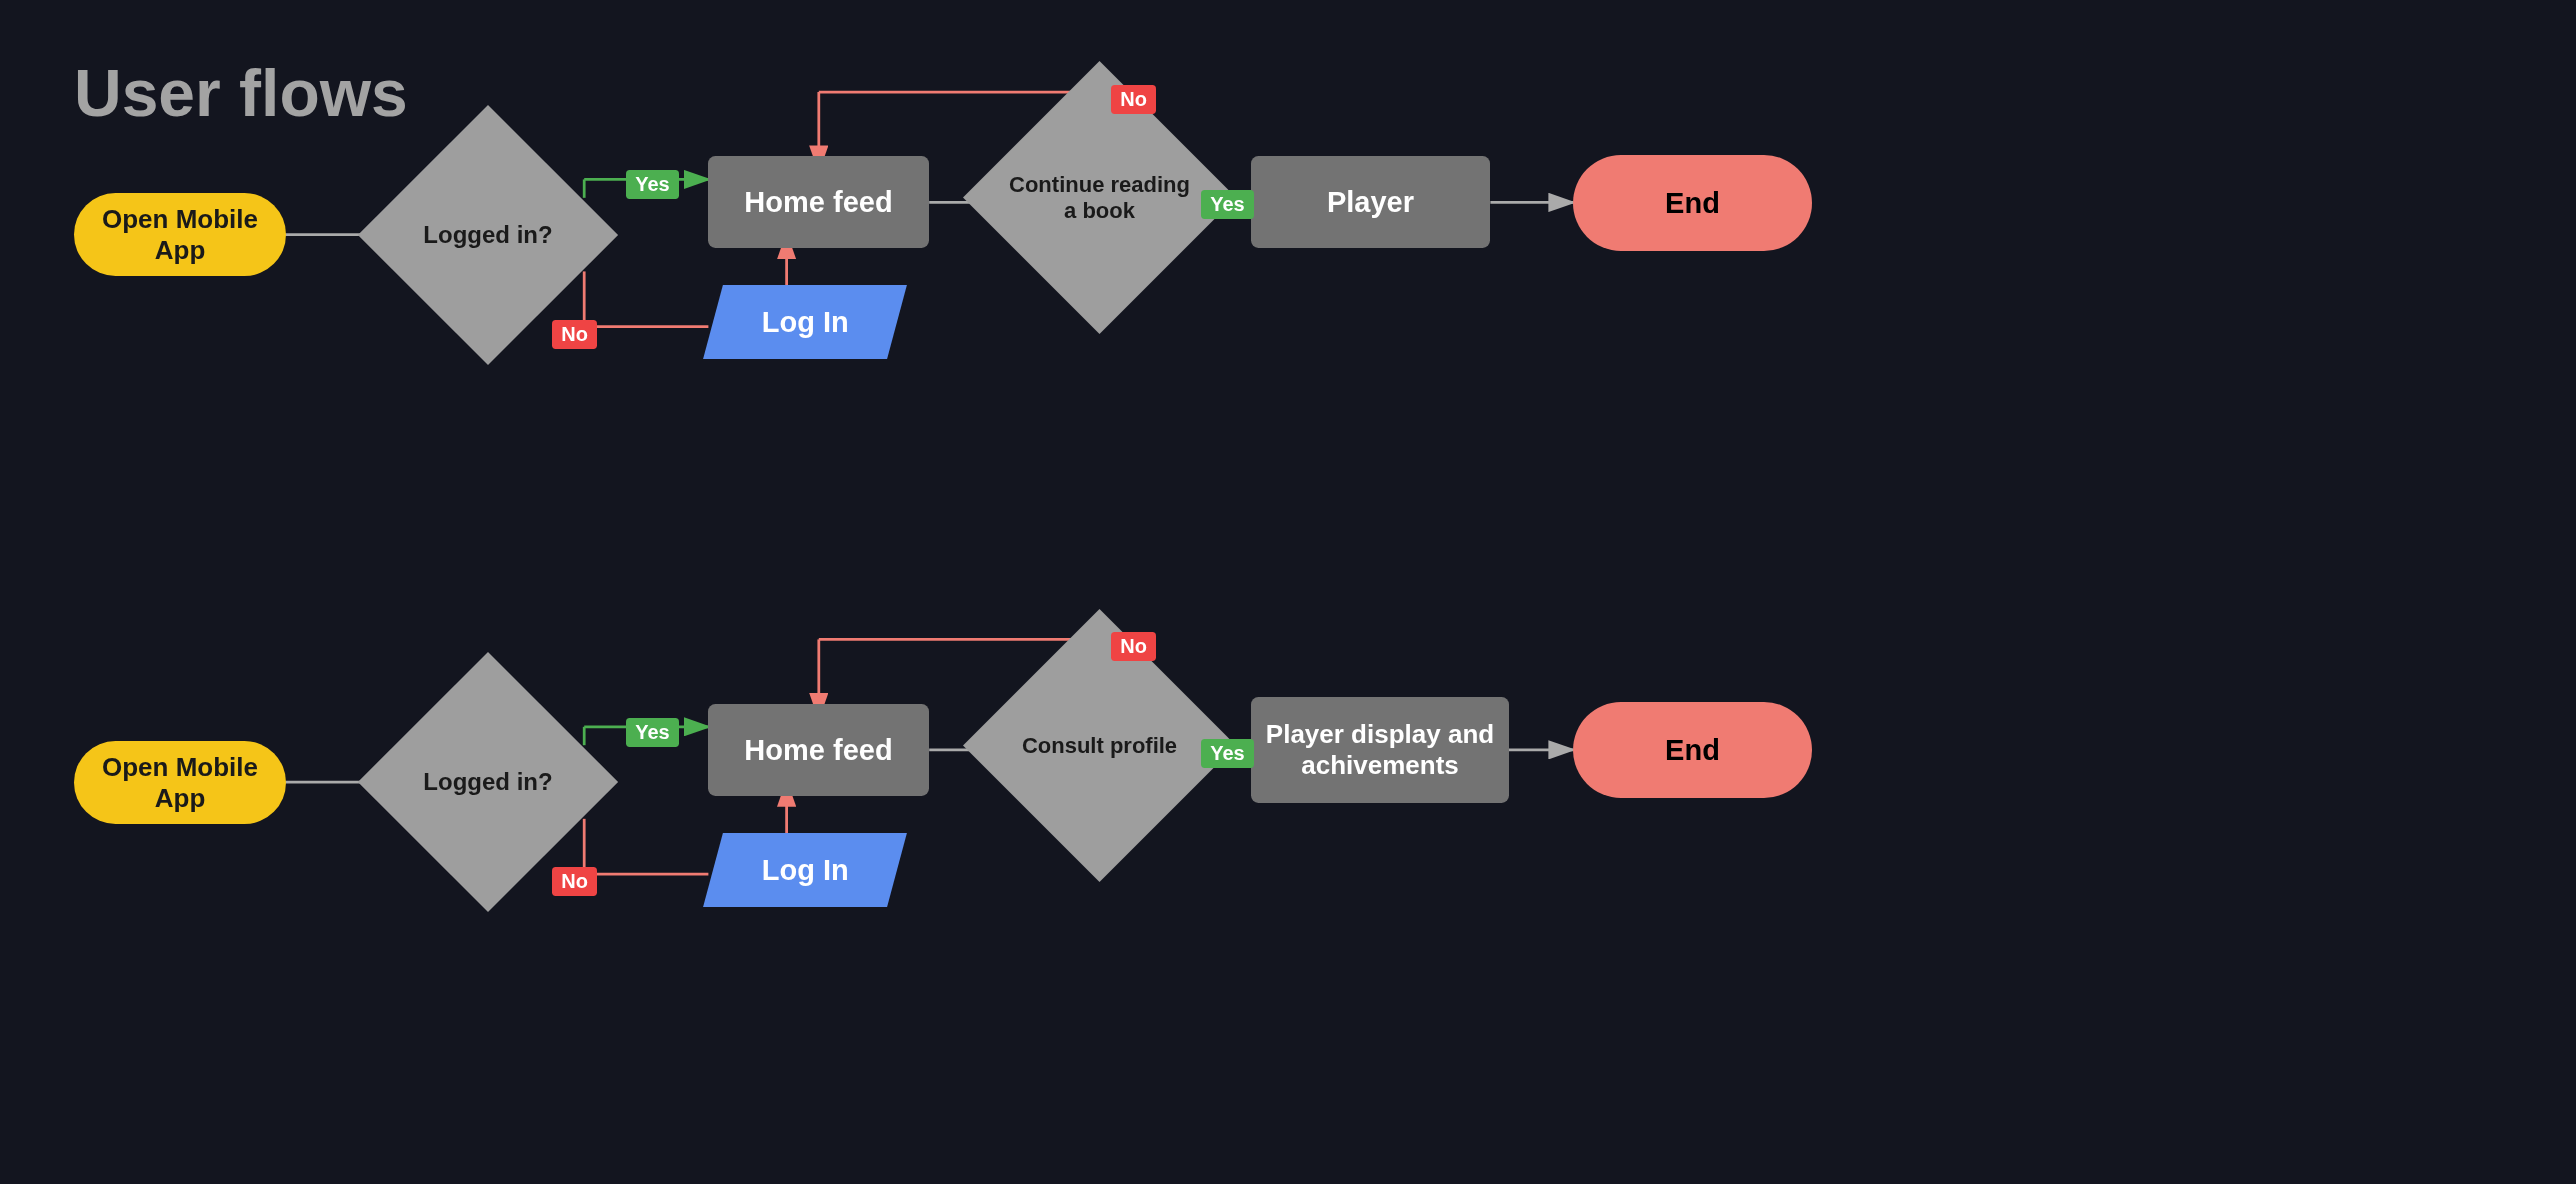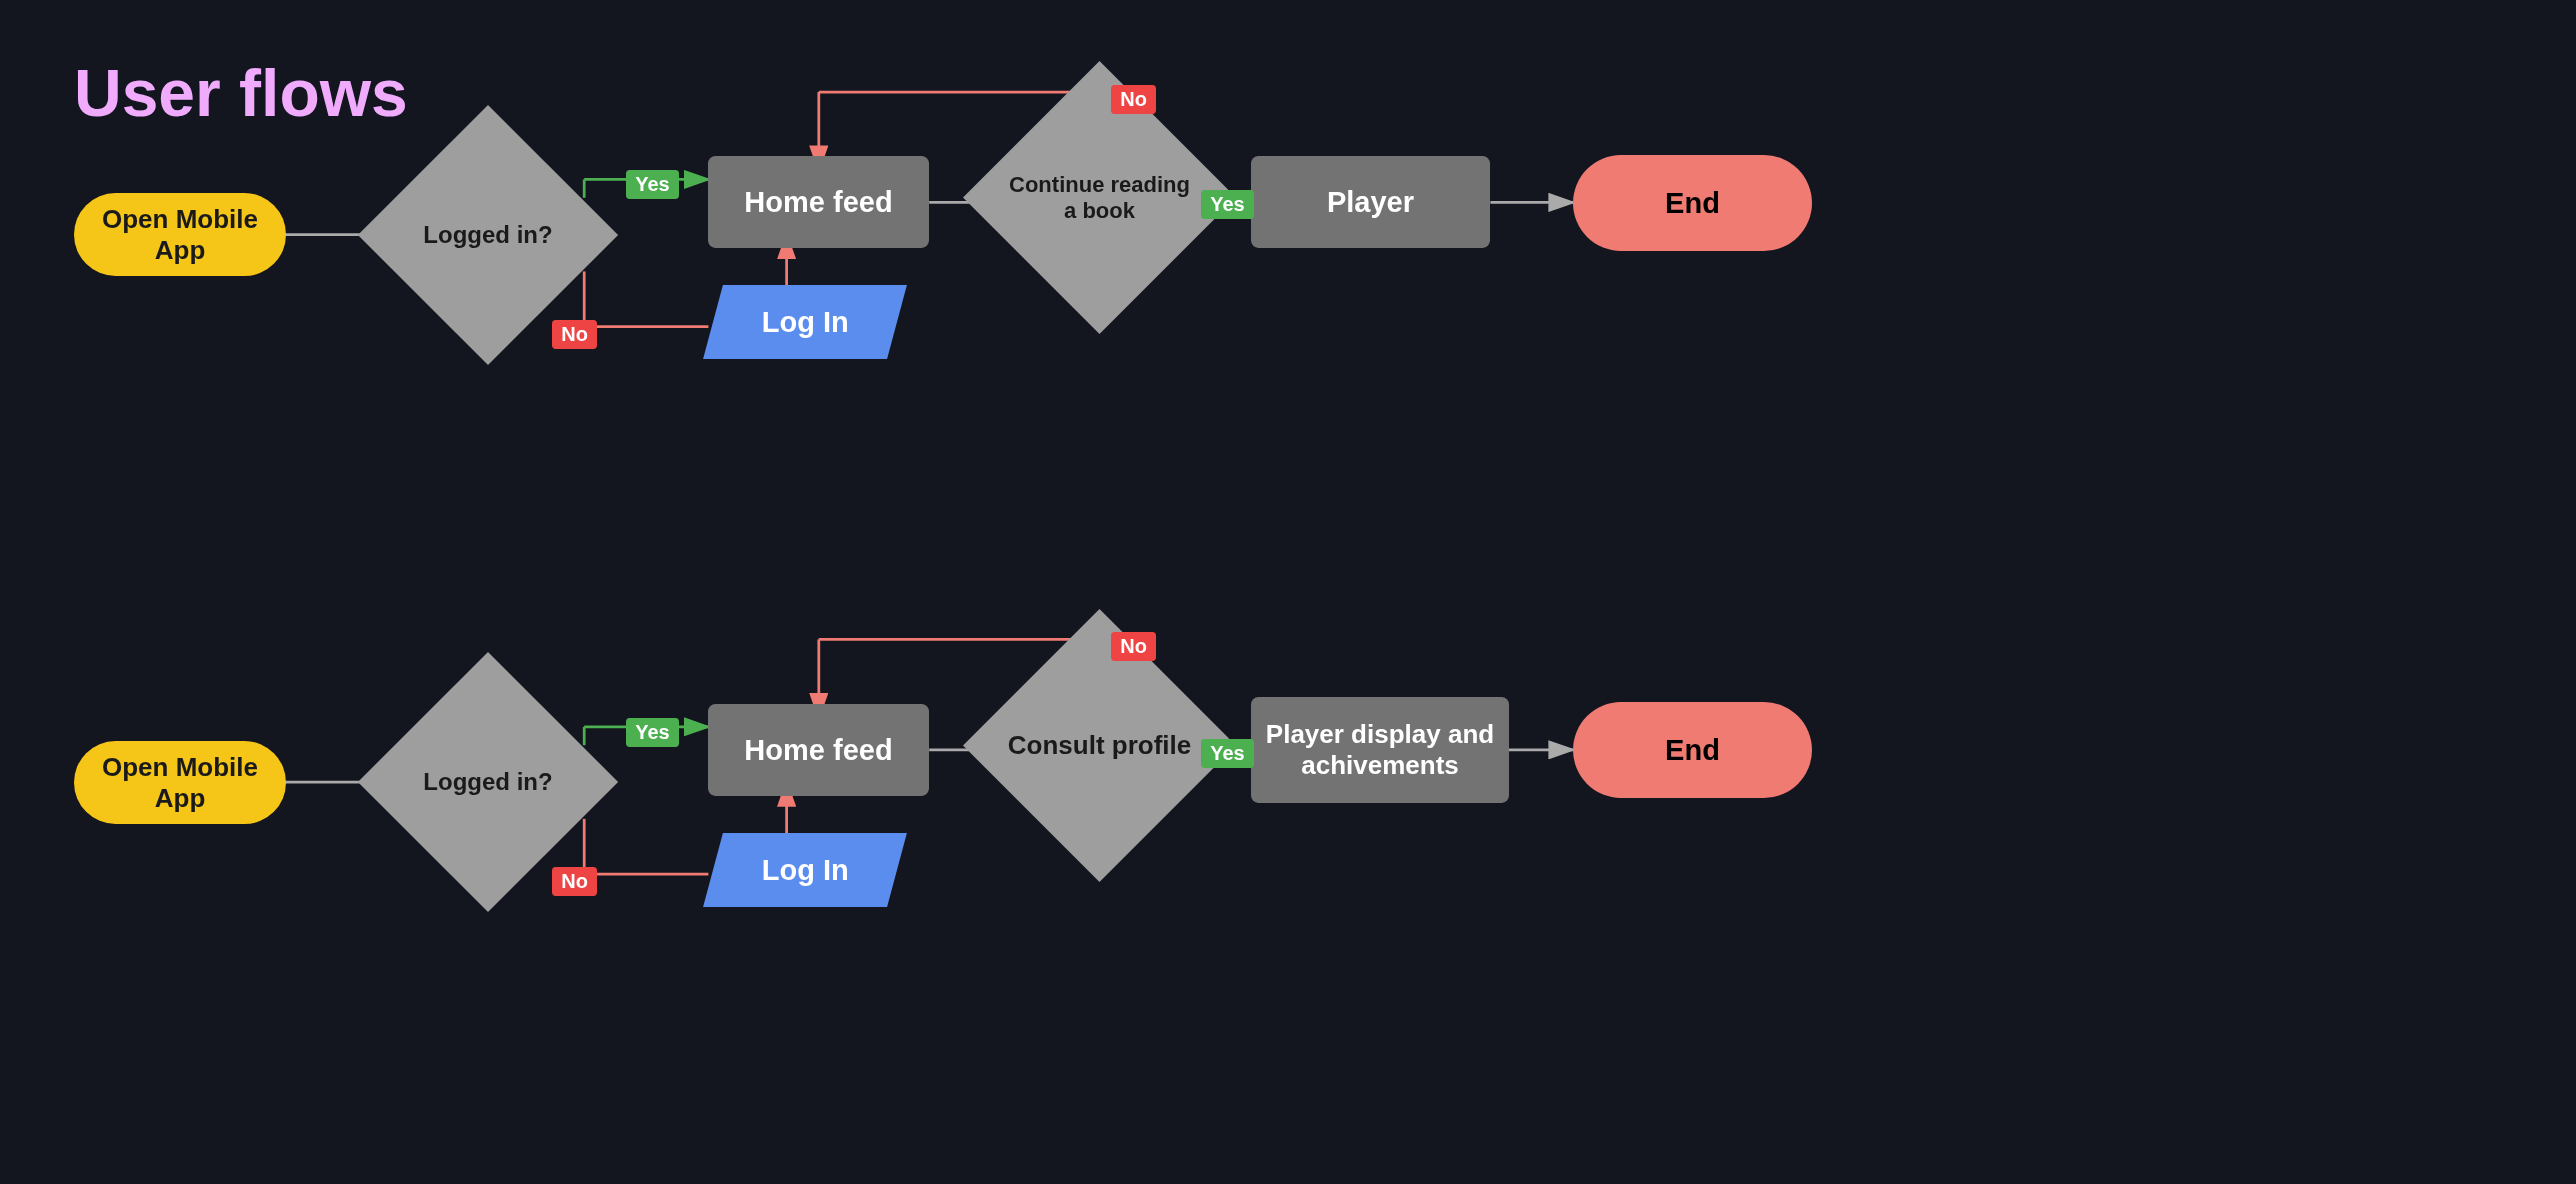--- a/index.html
+++ b/index.html
@@ -11,21 +11,21 @@
       overflow: hidden;
       position: relative;
     }
 
     .page-title {
       position: absolute;
       top: 55px;
       left: 74px;
       font-size: 66px;
       font-weight: 800;
-      color: #f0abfc;
+      color: #a3a3a3;
     }
 
     
     .flow-svg {
       position: absolute;
       top: 0;
       left: 0;
       width: 2576px;
       height: 1185px;
       pointer-events: none;
@@ -225,21 +225,21 @@
 <div class="node node-rect-purple" style="left:708px; top:704px; width:221px; height:92px;">
   <span>Home feed</span>
 </div>
 
 <div class="node node-parallelogram" style="left:713px; top:833px; width:184px; height:74px;">
   <span>Log In</span>
 </div>
 
 <div class="node node-diamond" style="left:1003px; top:649px; width:193px; height:193px;">
   <div class="diamond-inner"></div>
-  <span class="diamond-text" style="font-size:26px; text-align:center;">Consult profile</span>
+  <span class="diamond-text" style="font-size:22px; text-align:center;">Consult profile</span>
 </div>
 
 <div class="node node-rect-purple" style="left:1251px; top:697px; width:258px; height:106px; font-size:26px;">
   <span>Player display and achivements</span>
 </div>
 
 <div class="node node-pill-red" style="left:1573px; top:702px; width:239px; height:96px; border-radius:48px;">
   <span>End</span>
 </div>
 

